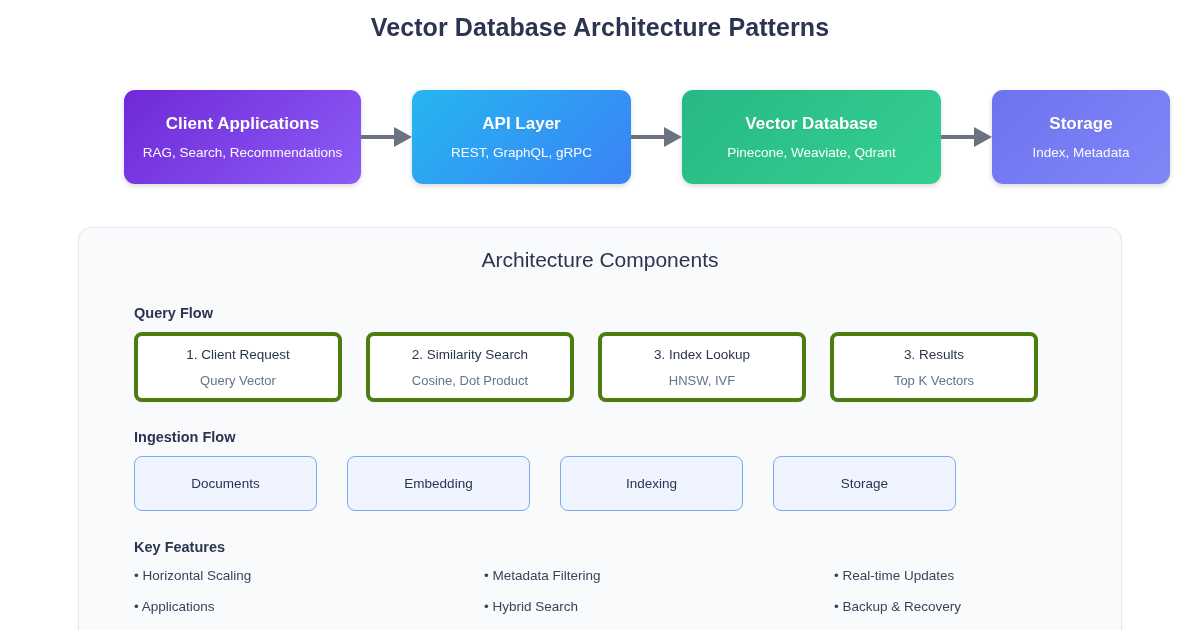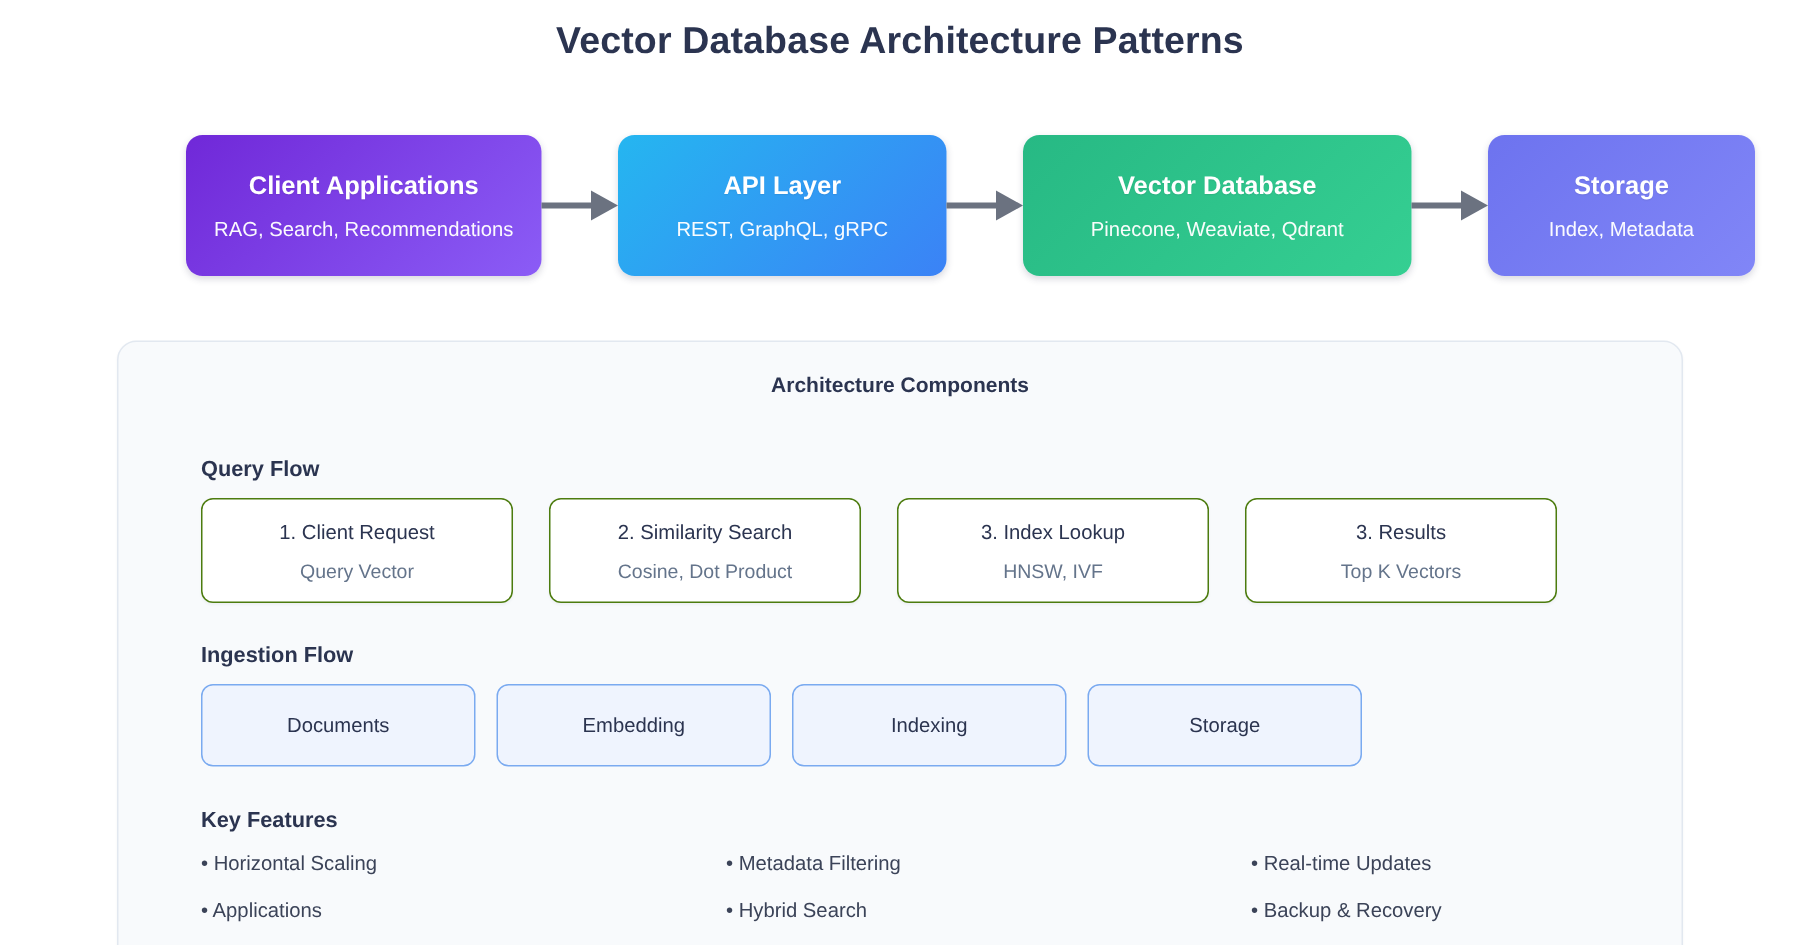--- a/index.html
+++ b/index.html
@@ -106,22 +106,22 @@
     width: 1044px;
     height: 430px;
     background: #f8fafc;
     border: 1px solid #e2e8f0;
     border-radius: 13px;
     box-sizing: border-box;
     box-shadow: 0 1px 2px rgba(40,50,80,0.05);
   }
   .panel-title {
     text-align: center;
-    font-size: 14px;
-    font-weight: bold;
+    font-size: 21px;
+    font-weight: normal;
     color: #2b3450;
     margin: 0;
     padding-top: 20px;
     height: 28px;
   }
 
   .section-label {
     font-size: 14.5px;
     font-weight: bold;
     color: #2b3450;
@@ -133,21 +133,21 @@
   .query-label { padding-top: 29px; }
   .query-row {
     display: flex;
     gap: 24px;
     padding: 11px 0 0 55px;
   }
   .query-card {
     width: 208px;
     height: 70px;
     background: #ffffff;
-    border: 1px solid #4d7c0f;
+    border: 4px solid #4d7c0f;
     border-radius: 8px;
     display: flex;
     flex-direction: column;
     align-items: center;
     justify-content: center;
     box-sizing: border-box;
     box-shadow: 0 1px 2px rgba(40,50,80,0.05);
   }
   .query-card .qc-title {
     font-size: 13.5px;
@@ -158,21 +158,21 @@
   .query-card .qc-sub {
     font-size: 13px;
     color: #64748b;
     line-height: 17px;
   }
 
   
   .ingest-label { padding-top: 27px; }
   .ingest-row {
     display: flex;
-    gap: 14px;
+    gap: 30px;
     padding: 11px 0 0 55px;
   }
   .ingest-card {
     width: 183px;
     height: 55px;
     background: #eff4fe;
     border: 1.5px solid #7aaaf0;
     border-radius: 8px;
     display: flex;
     align-items: center;

